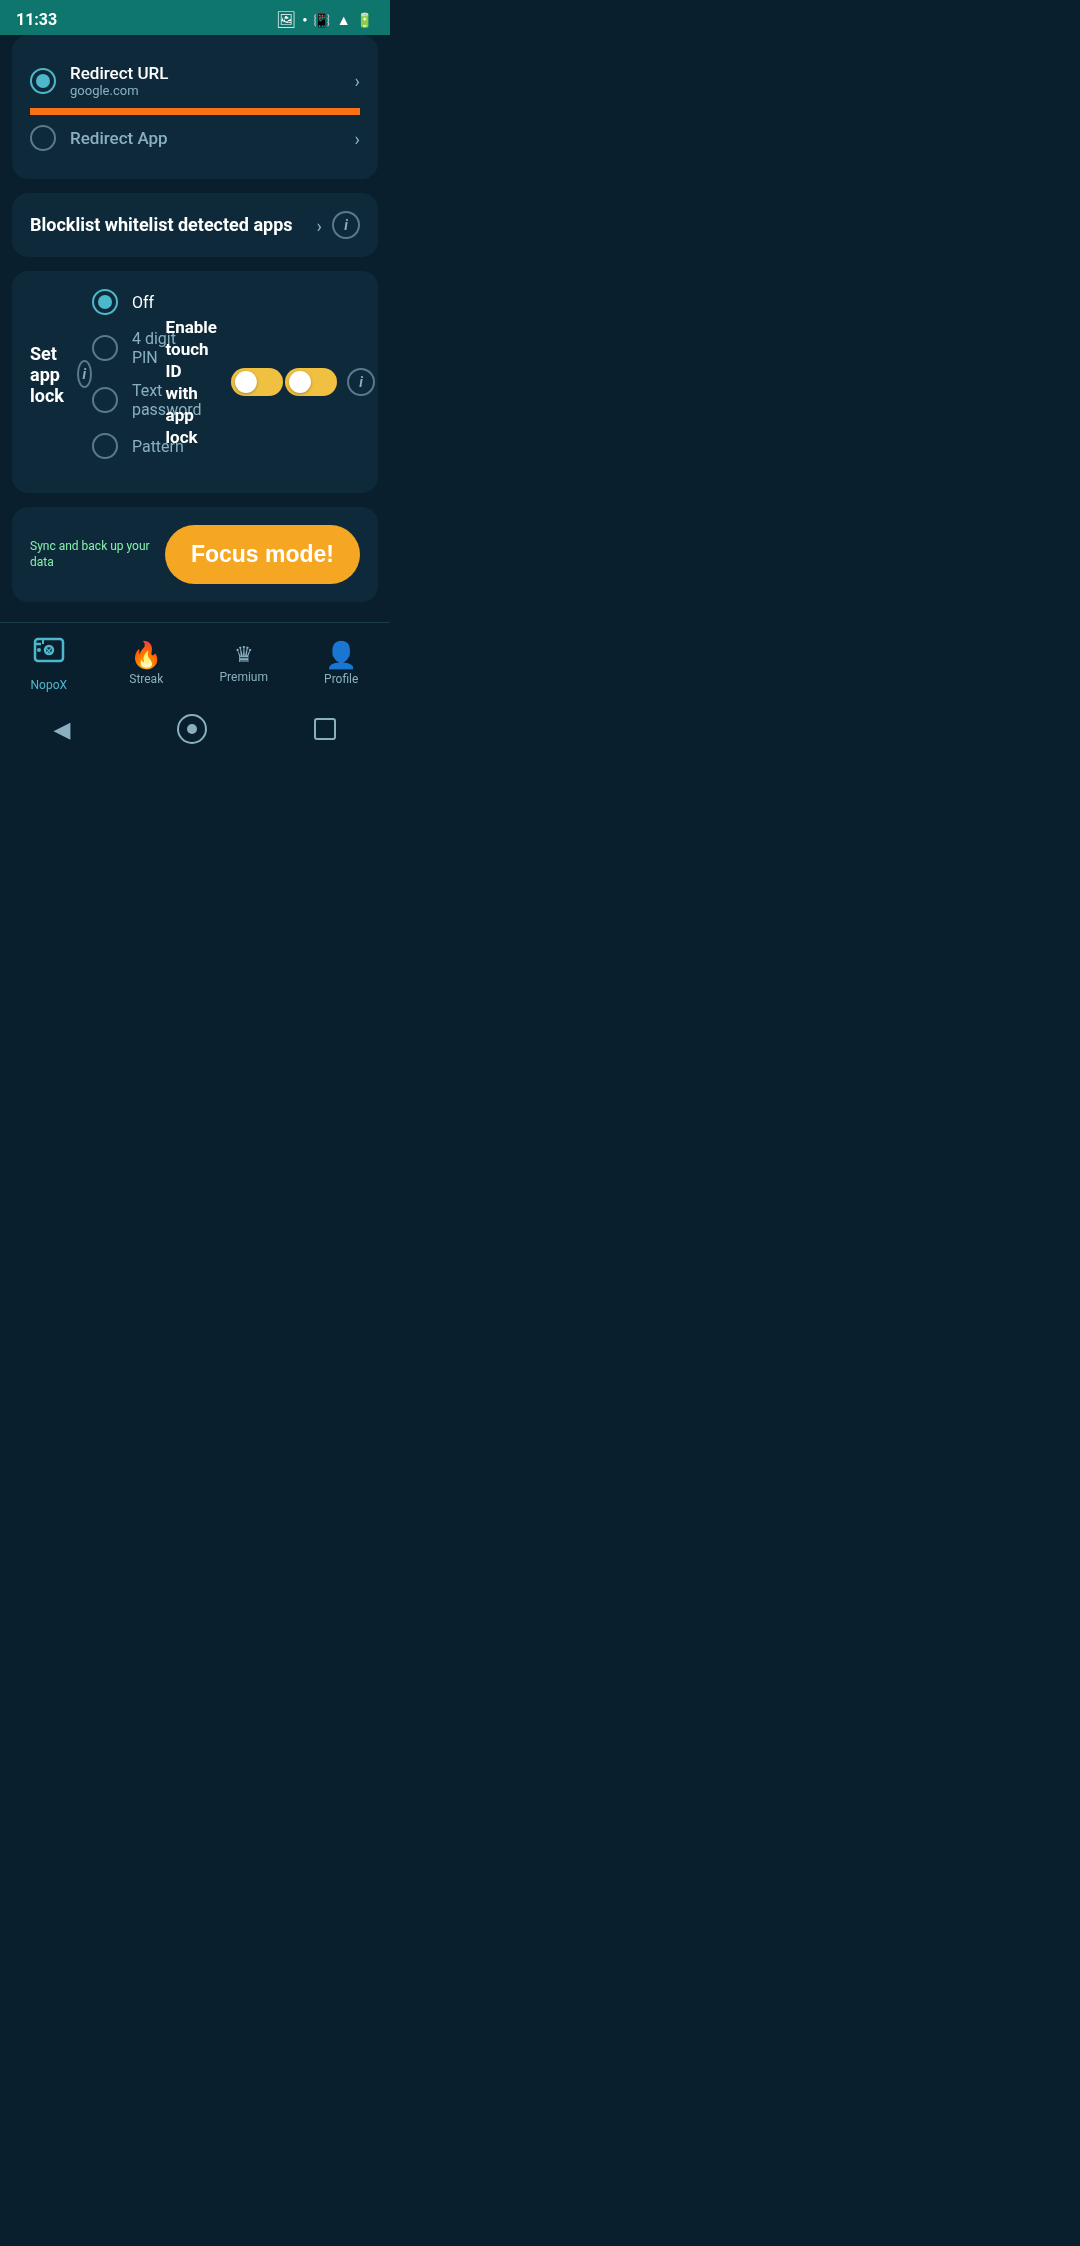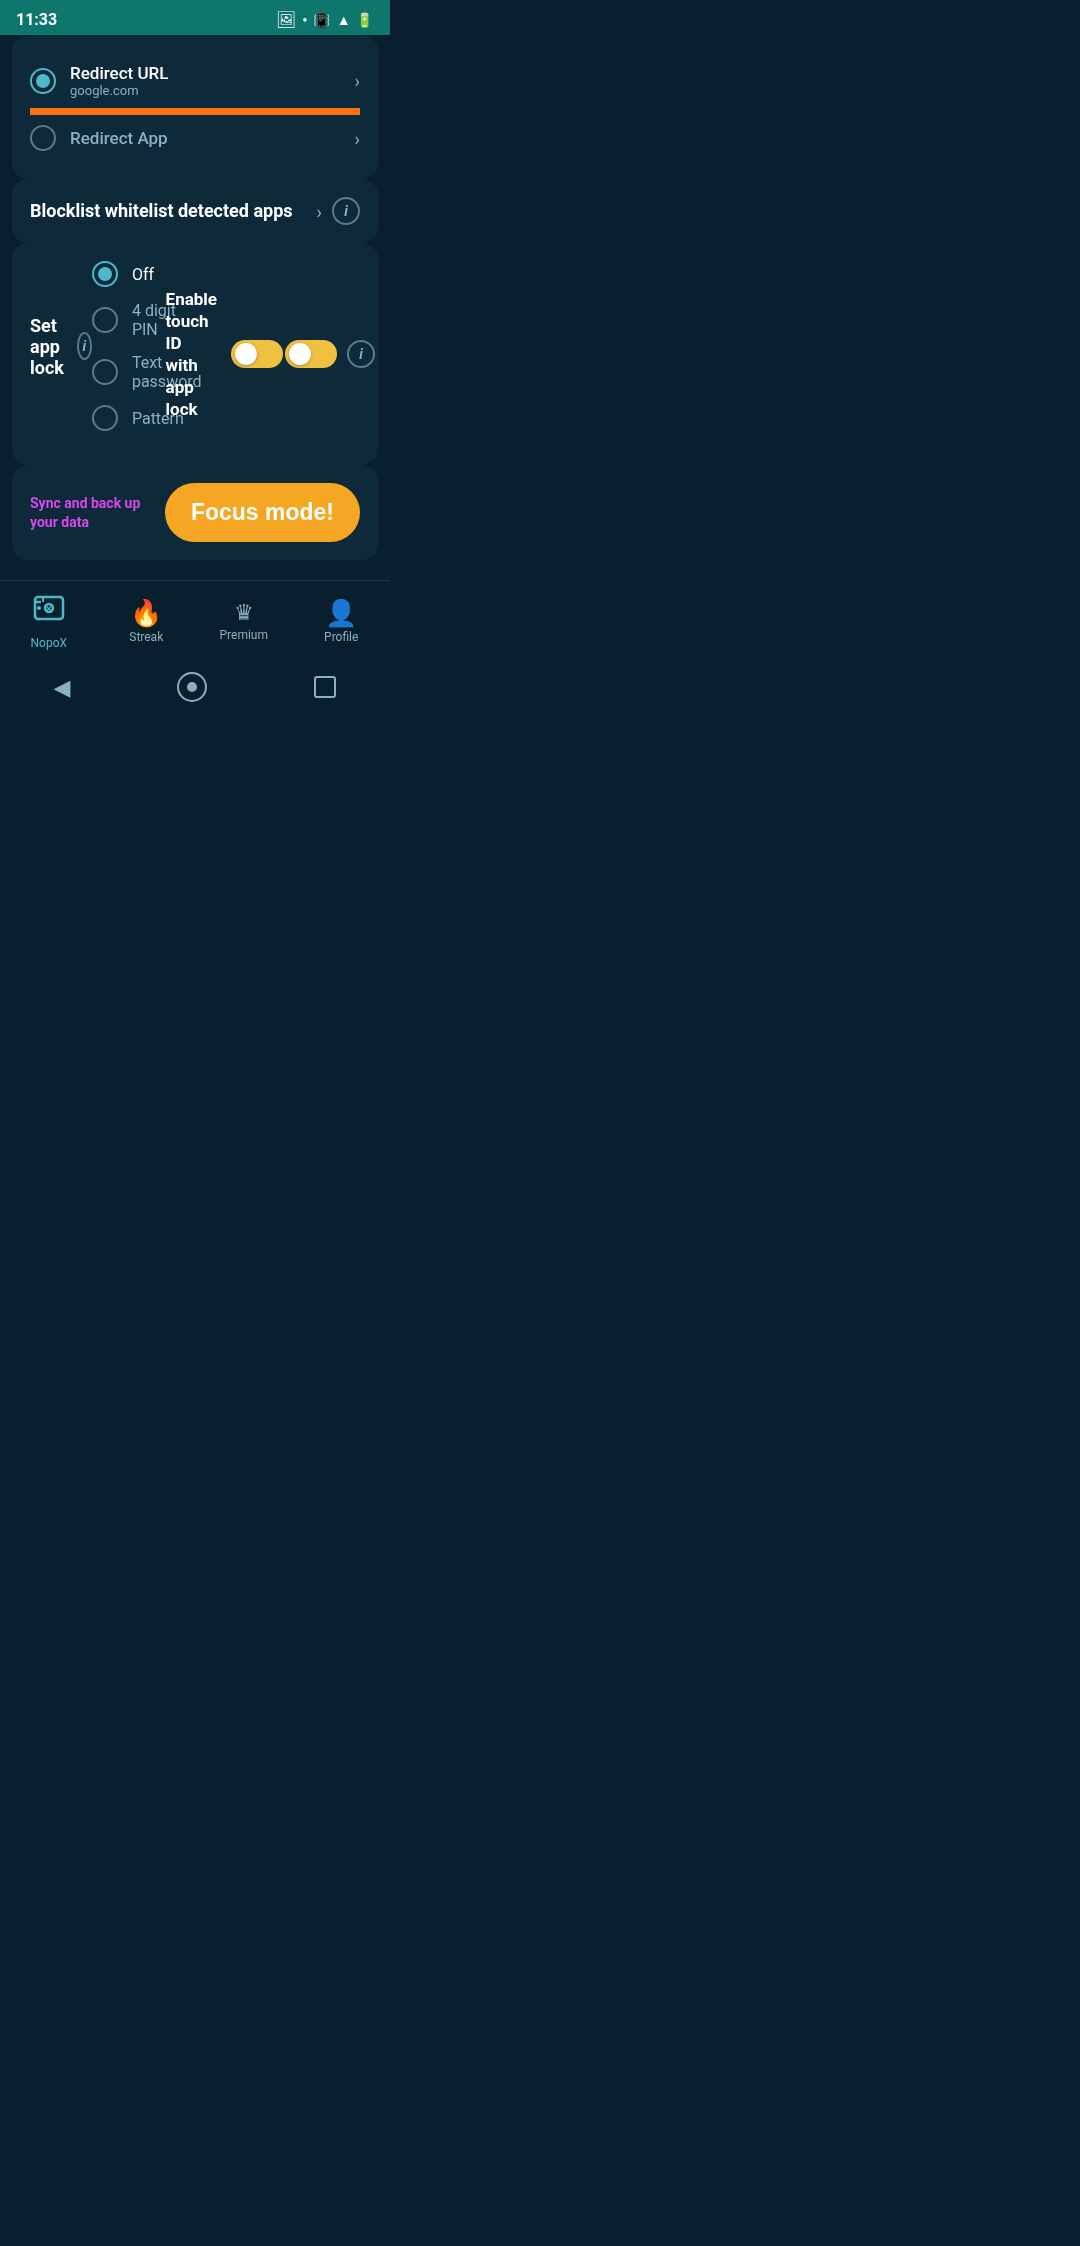--- a/index.html
+++ b/index.html
@@ -27,20 +27,21 @@
     }
     .status-icons {
       display: flex;
       align-items: center;
       gap: 6px;
     }
     .main-content {
       padding: 0 12px;
       display: flex;
       flex-direction: column;
+      gap: 14px;
       padding-bottom: 20px;
     }
     .card {
       background-color: #0e2a3a;
       border-radius: 16px;
       padding: 18px 18px;
     }
     .redirect-card {
       display: flex;
       flex-direction: column;
@@ -200,23 +201,23 @@
       top: 3px;
       left: 4px;
       box-shadow: 0 1px 3px rgba(0,0,0,0.3);
     }
     .sync-card {
       display: flex;
       align-items: center;
       justify-content: space-between;
     }
     .sync-title {
-      font-size: 14px;
-      font-weight: 700;
-      color: #d946ef;
+      font-size: 12px;
+      font-weight: 400;
+      color: #86efac;
       flex: 1;
       line-height: 1.3;
     }
     .focus-btn {
       background-color: #f5a623;
       color: #ffffff;
       font-size: 23px;
       font-weight: 700;
       border: none;
       border-radius: 30px;

